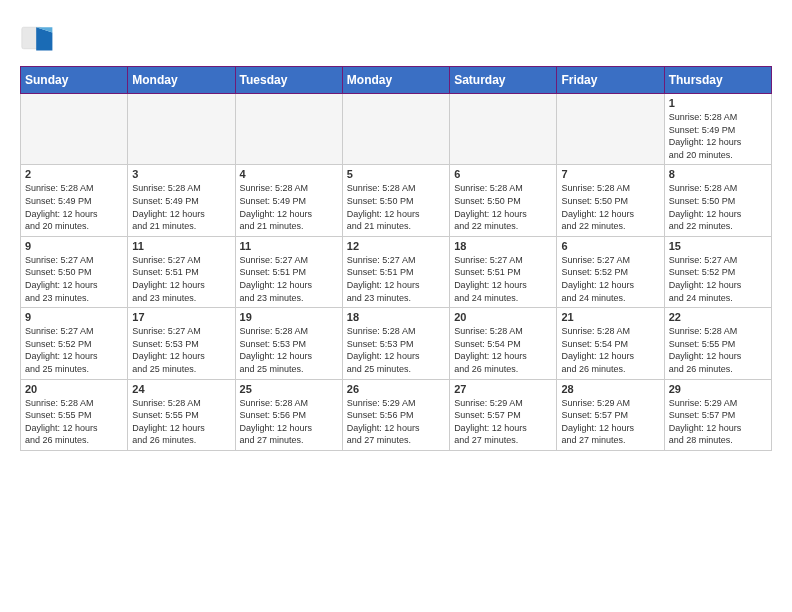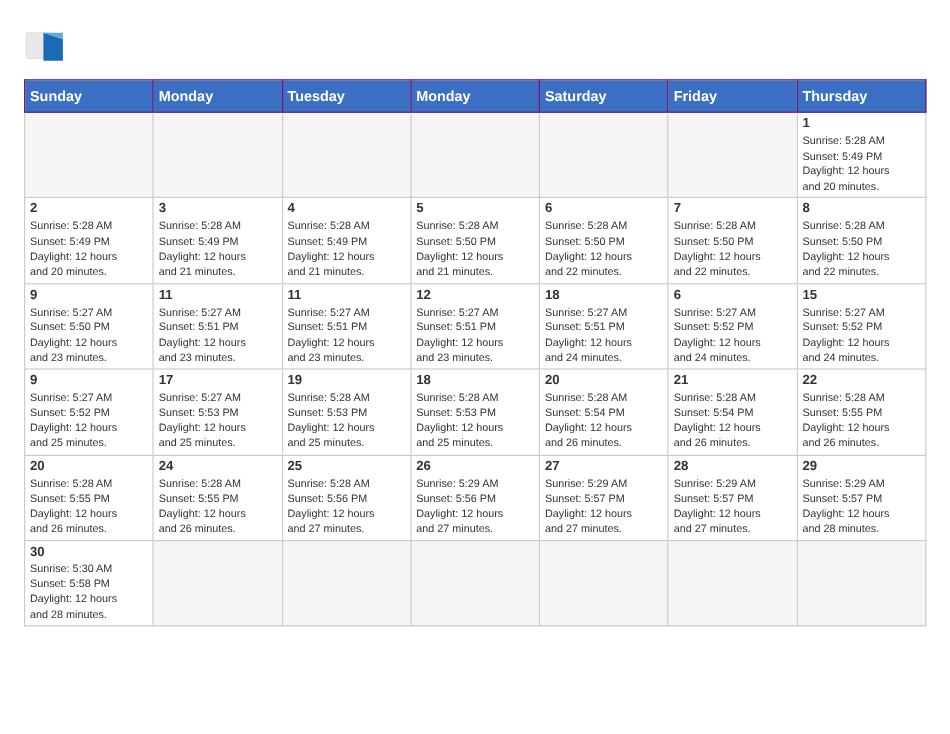--- a/index.html
+++ b/index.html
@@ -245,26 +245,14 @@
         </td>
         <td>
           <span class="day-number">28</span>
           <div class="day-info">Sunrise: 5:29 AM<br>Sunset: 5:57 PM<br>Daylight: 12 hours<br>and 27 minutes.</div>
         </td>
         <td>
           <span class="day-number">29</span>
           <div class="day-info">Sunrise: 5:29 AM<br>Sunset: 5:57 PM<br>Daylight: 12 hours<br>and 28 minutes.</div>
         </td>
       </tr>
-      <tr>
-        <td>
-          <span class="day-number">30</span>
-          <div class="day-info">Sunrise: 5:30 AM<br>Sunset: 5:58 PM<br>Daylight: 12 hours<br>and 28 minutes.</div>
-        </td>
-        <td class="empty"></td>
-        <td class="empty"></td>
-        <td class="empty"></td>
-        <td class="empty"></td>
-        <td class="empty"></td>
-        <td class="empty"></td>
-      </tr>
     </tbody>
 </table>
 
 </body></html>

